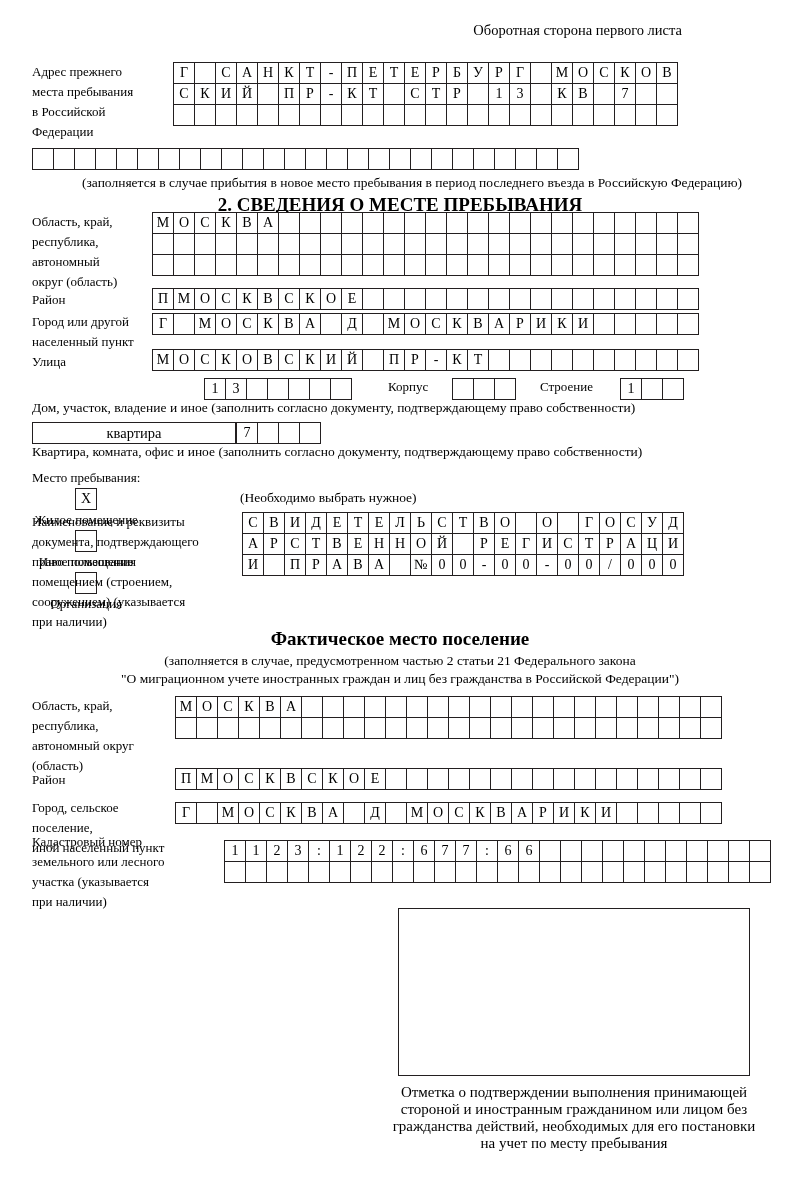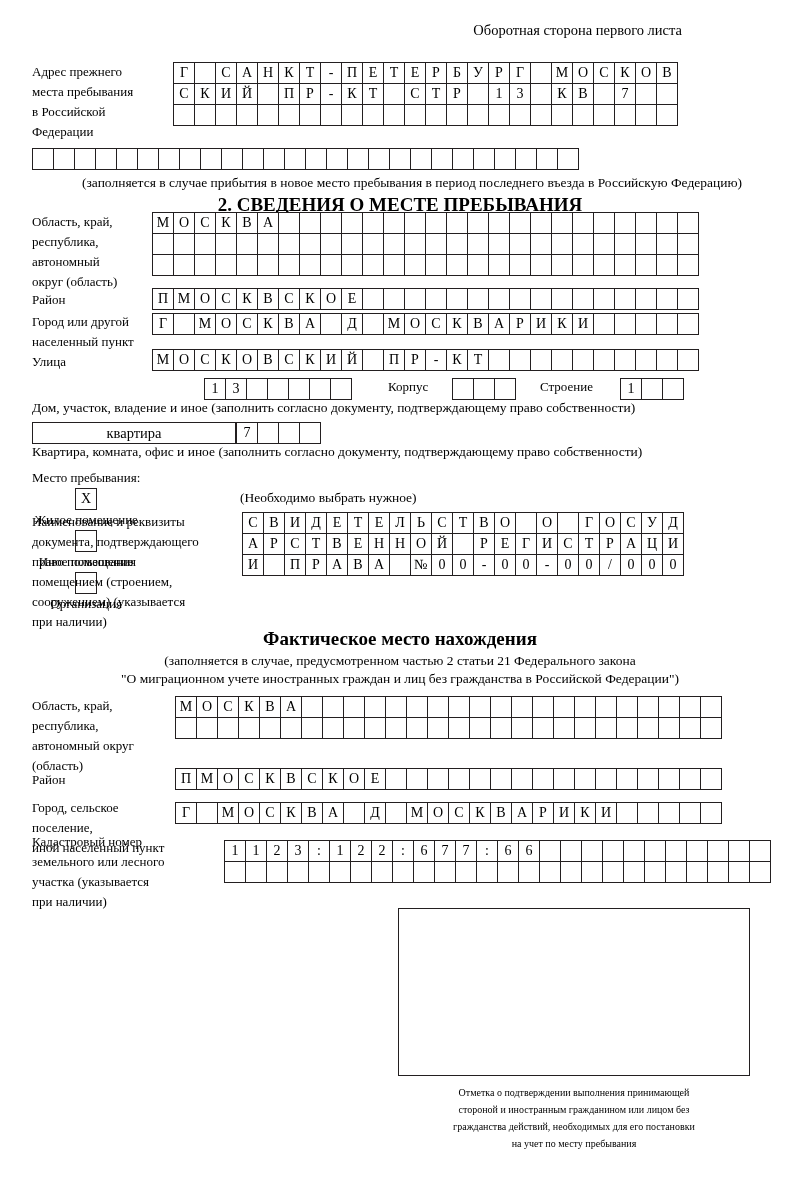--- a/index.html
+++ b/index.html
@@ -73,21 +73,21 @@
   .inline-row { display: flex; align-items: center; }
   .inline-row .gap { width: 8px; }
 
   .big-box {
     border: 1px solid #231f20;
     box-sizing: border-box;
   }
 
   .footer-note {
     text-align: center;
-    font-size: 10px;
+    font-size: 15px;
     line-height: 17px;
   }
 
   .cbox {
     width: 22px; height: 22px;
     border: 1px solid #231f20;
     box-sizing: border-box;
     display: inline-block;
     text-align: center;
     font-size: 14px;
@@ -539,21 +539,21 @@
         <div class="cell">-</div>
         <div class="cell">0</div>
         <div class="cell">0</div>
         <div class="cell">/</div>
         <div class="cell">0</div>
         <div class="cell">0</div>
         <div class="cell">0</div>
       </div>
     </div>
 
-  <div class="abs section-title" style="left:32px; top:628px; width:736px;">Фактическое место нахождения</div>
+  <div class="abs section-title" style="left:32px; top:628px; width:736px;">Фактическое место поселение</div>
   <div class="abs center-note" style="left:32px; top:652px; width:736px;">(заполняется в случае, предусмотренном частью 2 статьи 21 Федерального закона</div>
   <div class="abs center-note" style="left:32px; top:670px; width:736px;">"О миграционном учете иностранных граждан и лиц без гражданства в Российской Федерации")</div>
 
   <div class="abs lbl" style="left:32px; top:696px; width:150px;">Область, край,
 республика,
 автономный округ
 (область)</div>
   <div class="abs" id="a-region" style="left:175px; top:696px;">
       <div class="cells" style="margin-top: 0px;">
         <div class="cell">М</div>

